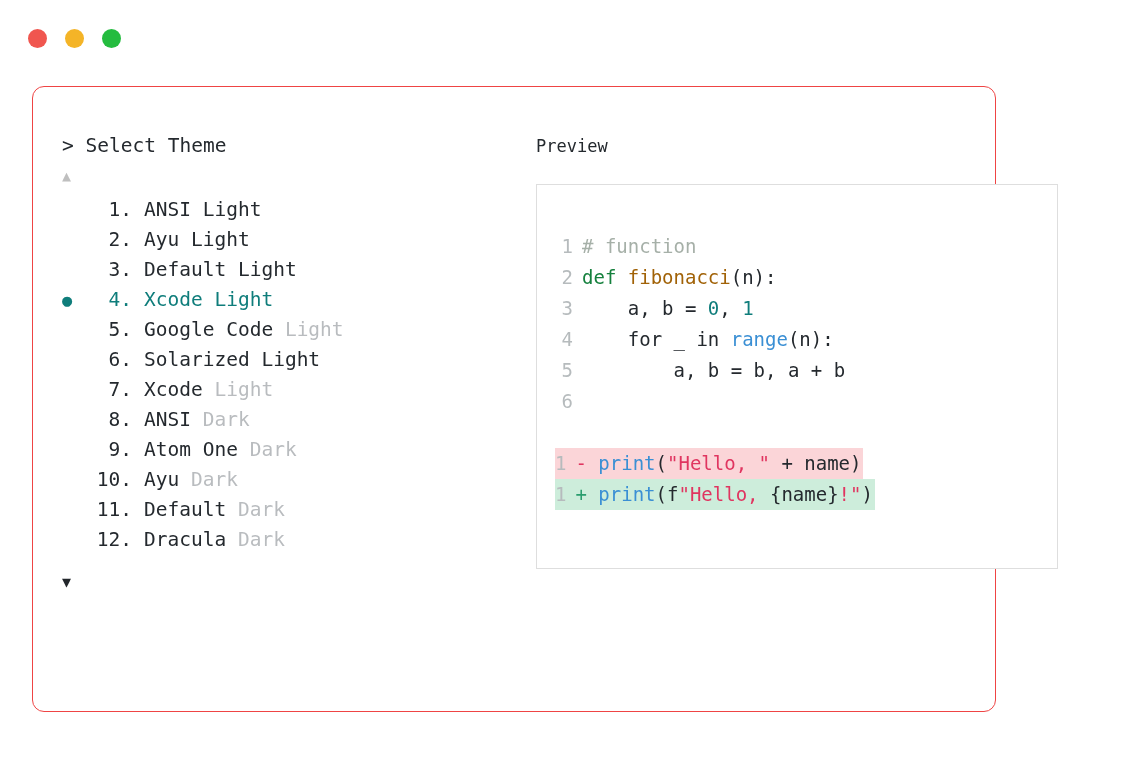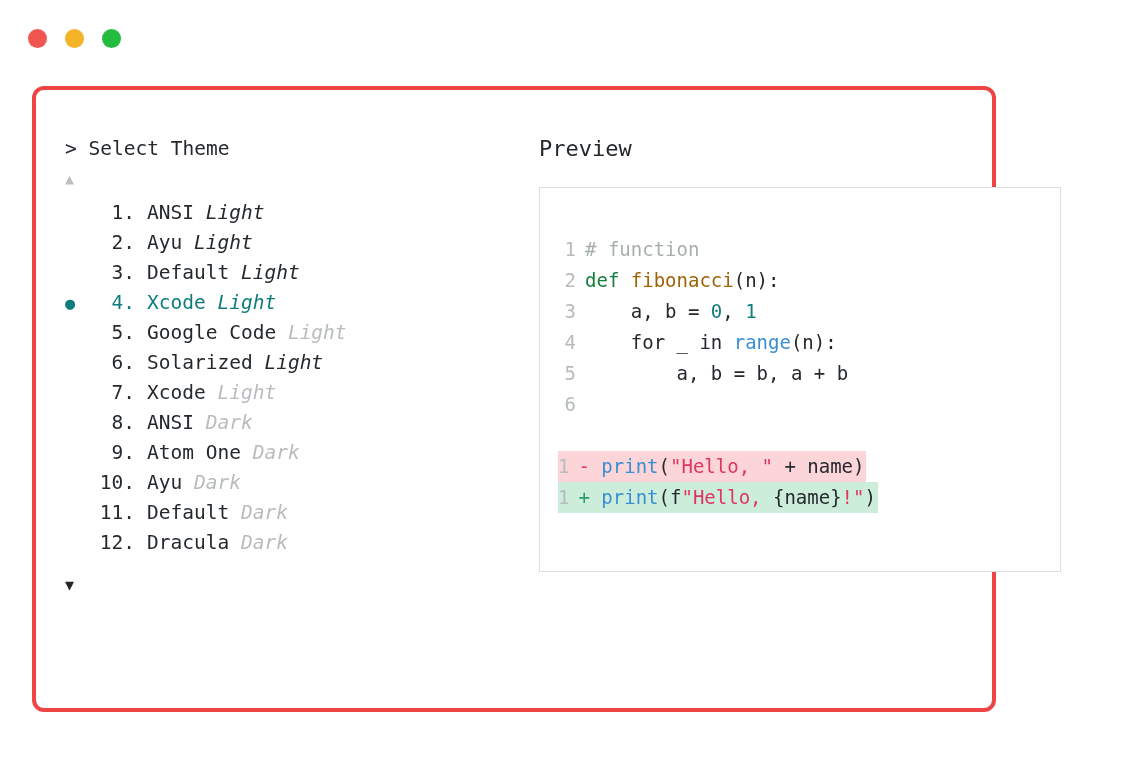--- a/index.html
+++ b/index.html
@@ -28,21 +28,21 @@
   .dot-green  { background: #24bc3f; }
 
   
   .card {
     position: absolute;
     left: 32px;
     top: 86px;
     width: 964px;
     height: 626px;
     background: #ffffff;
-    border: 4px solid #ef4444;
+    border: 1px solid #ef4444;
     border-radius: 12px;
   }
 
   .card-inner {
     position: relative;
     width: 100%;
     height: 100%;
   }
 
   
@@ -94,21 +94,21 @@
     color: #0f7d7b;
   }
   .item-num {
     width: 44px;
     flex: 0 0 44px;
     text-align: right;
     color: #24292e;
   }
   .item-gap { flex: 0 0 12px; }
   .item-name { color: #24292e; }
-  .item-suffix { color: #24292e; font-style: italic; }
+  .item-suffix { color: #24292e; }
   .item-suffix.dim { color: #b9bcbf; }
 
   .theme-item.selected .item-num,
   .theme-item.selected .item-name,
   .theme-item.selected .item-suffix { color: #0f7d7b; }
 
   .hint {
     position: absolute;
     left: 29px;
     top: 560px;
@@ -119,21 +119,21 @@
   }
 
   
   .right-col {
     position: absolute;
     left: 503px;
     top: 46px;
     width: 530px;
   }
   .preview-title {
-    font-size: 22px;
+    font-size: 17px;
     line-height: 26px;
     color: #24292e;
     white-space: pre;
   }
   .preview-box {
     margin-top: 25px;
     width: 522px;
     height: 385px;
     border: 1px solid #dedede;
     background: #ffffff;

